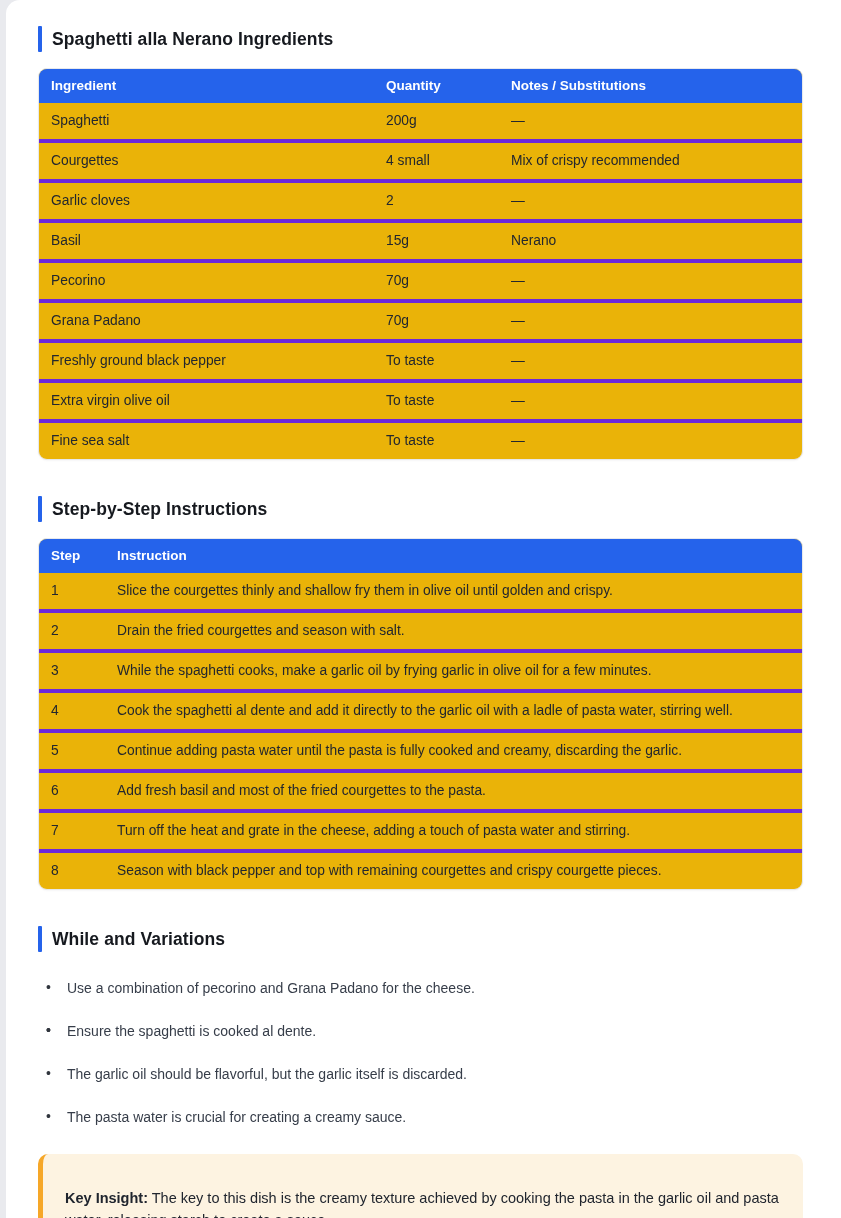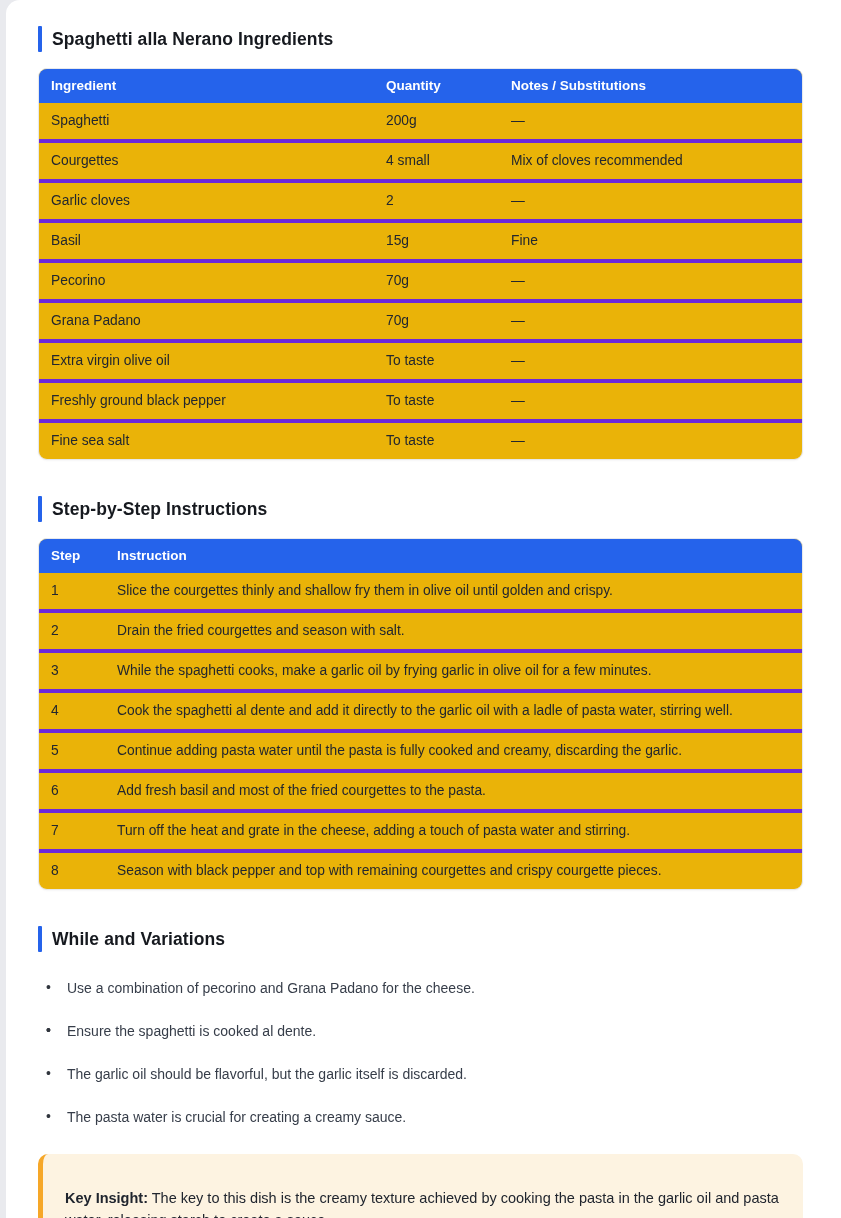--- a/index.html
+++ b/index.html
@@ -123,49 +123,49 @@
     </thead>
     <tbody>
         <tr>
           <td>Spaghetti</td>
           <td>200g</td>
           <td>—</td>
         </tr>
         <tr>
           <td>Courgettes</td>
           <td>4 small</td>
-          <td>Mix of cloves recommended</td>
+          <td>Mix of crispy recommended</td>
         </tr>
         <tr>
           <td>Garlic cloves</td>
           <td>2</td>
           <td>—</td>
         </tr>
         <tr>
           <td>Basil</td>
           <td>15g</td>
-          <td>Fine</td>
+          <td>Nerano</td>
         </tr>
         <tr>
           <td>Pecorino</td>
           <td>70g</td>
           <td>—</td>
         </tr>
         <tr>
           <td>Grana Padano</td>
           <td>70g</td>
           <td>—</td>
         </tr>
         <tr>
+          <td>Freshly ground black pepper</td>
+          <td>To taste</td>
+          <td>—</td>
+        </tr>
+        <tr>
           <td>Extra virgin olive oil</td>
-          <td>To taste</td>
-          <td>—</td>
-        </tr>
-        <tr>
-          <td>Freshly ground black pepper</td>
           <td>To taste</td>
           <td>—</td>
         </tr>
         <tr>
           <td>Fine sea salt</td>
           <td>To taste</td>
           <td>—</td>
         </tr>
       </tbody>
   </table>

